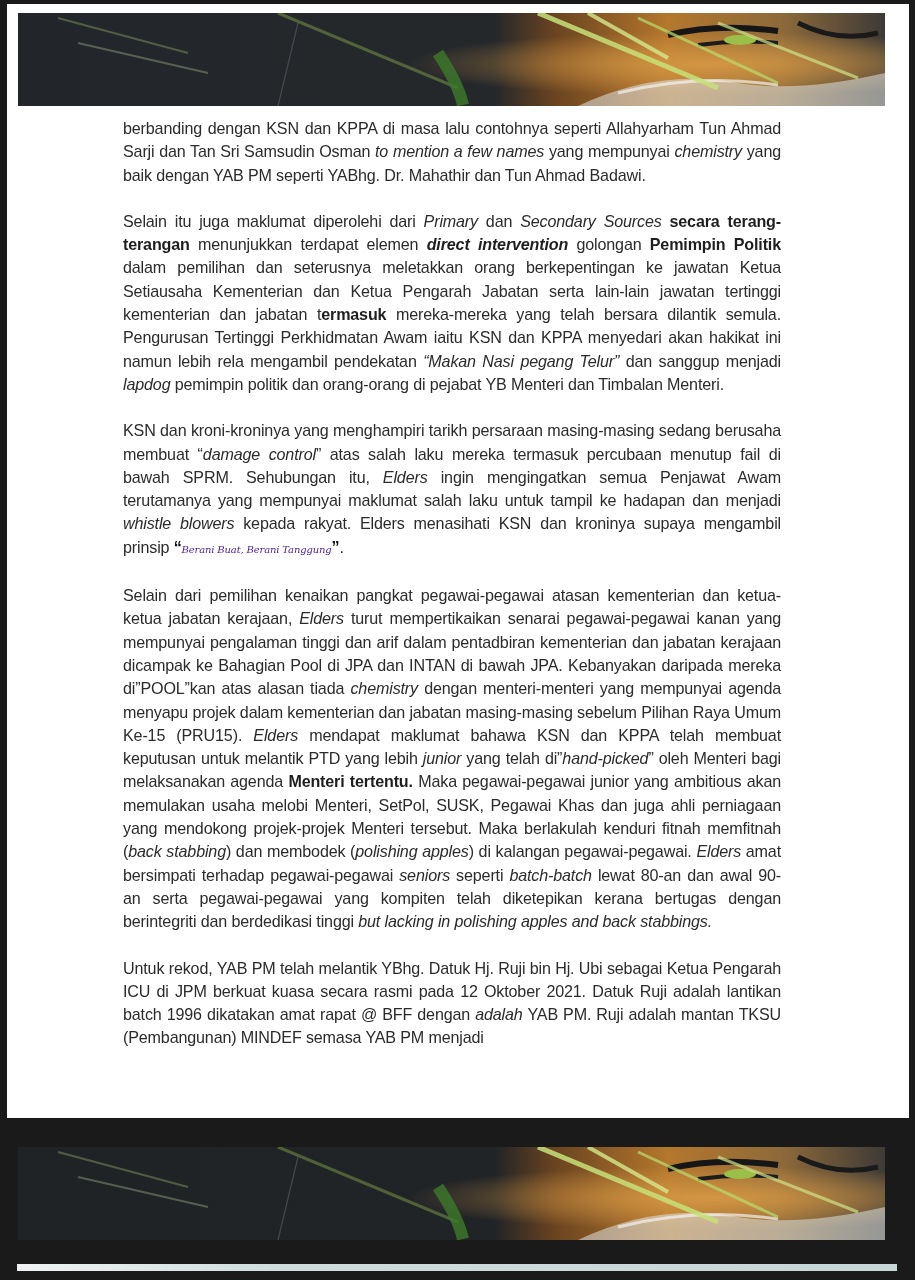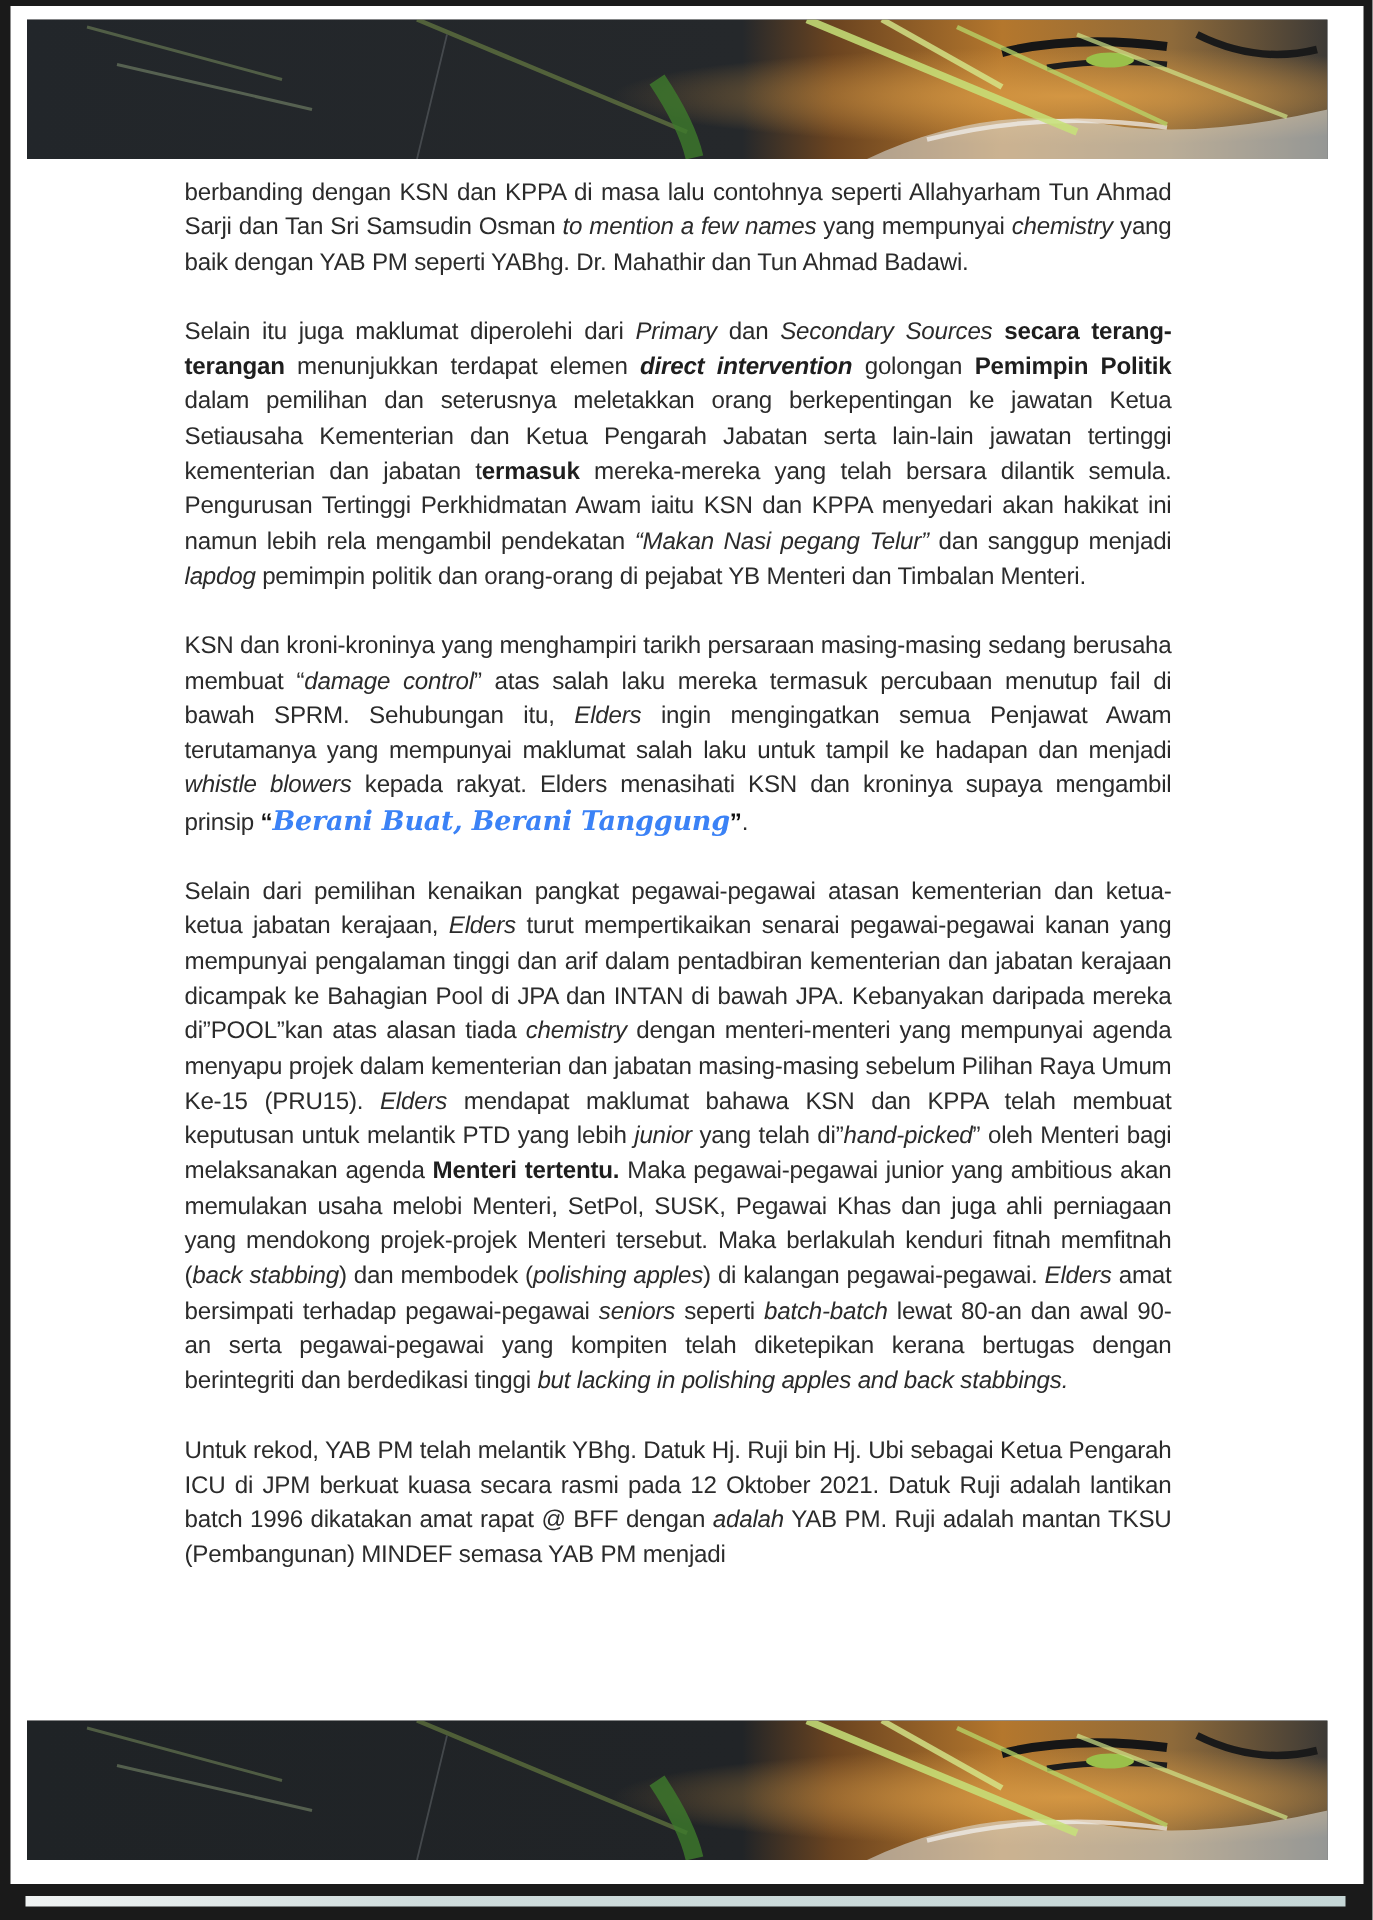--- a/index.html
+++ b/index.html
@@ -2,21 +2,21 @@
 <html><head>
 <meta charset="utf-8">
 <style>
   html, body { margin: 0; padding: 0; }
   body {
     width: 915px; height: 1280px; overflow: hidden;
     background: #1a1a1a;
     font-family: "Liberation Sans", sans-serif;
   }
   .page {
-    position: absolute; left: 7px; top: 4px; width: 902px; height: 1252px;
+    position: absolute; left: 7px; top: 4px; width: 902px; height: 1114px;
     background: #ffffff;
   }
   .banner {
     position: absolute; left: 11px; width: 867px; height: 93px;
     overflow: hidden;
     background: #26292b;
   }
   .banner.top { top: 9px; }
   .banner.bottom { top: 1143px; }
   .banner svg { display: block; width: 100%; height: 100%; }
@@ -30,23 +30,23 @@
     font-size: 16.1px; line-height: 23.3px;
     text-align: justify;
     font-family: "Liberation Sans", sans-serif;
     letter-spacing: -0.15px;
   }
   .content p { margin: 0 0 23px 0; }
   .content i { font-style: italic; }
   .content b { font-weight: bold; color: #1e1e1e; }
   .script {
     font-family: "DejaVu Serif", serif;
-    font-style: italic; font-weight: bold;
-    font-size: 18px;
-    color: #3b82f6;
+    font-style: italic; font-weight: normal;
+    font-size: 10px;
+    color: #4c1d95;
   }
   .qm { font-weight: bold; color: #111; }
 </style>
 </head>
 <body>
 
 <div class="page">
 
   <div class="banner top">
     <svg viewBox="0 0 867 93" preserveAspectRatio="none">

